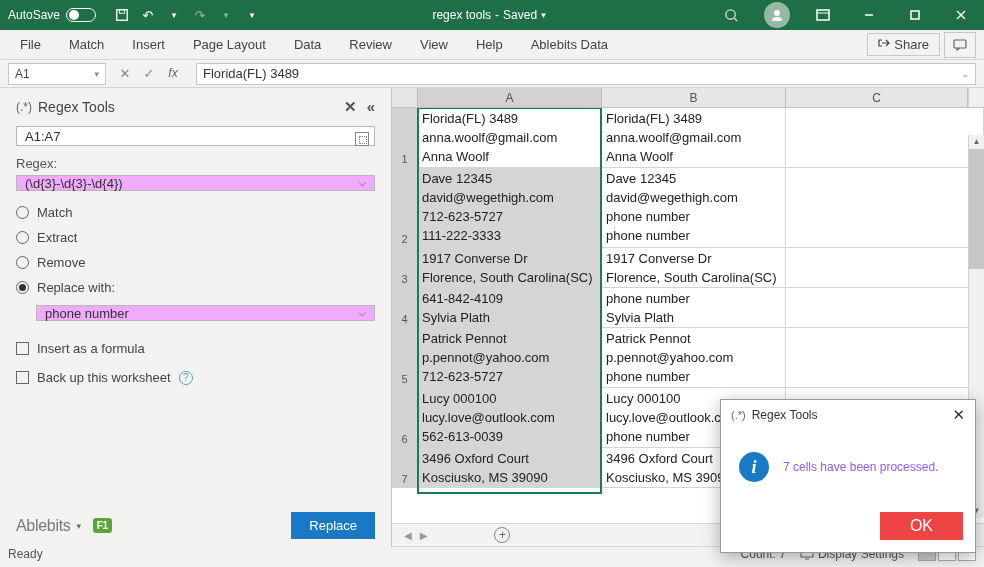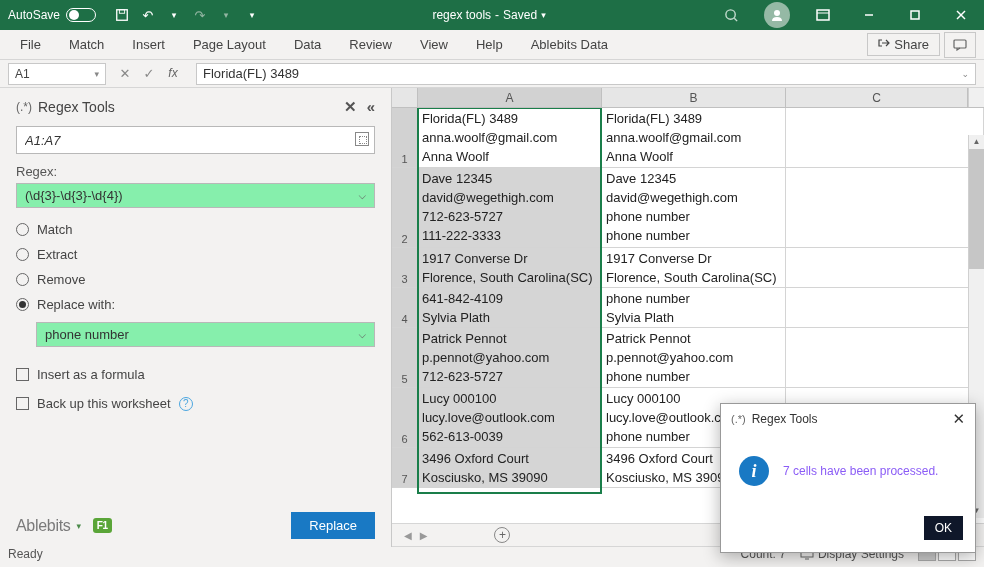--- a/index.html
+++ b/index.html
@@ -39,25 +39,25 @@
 
 .main { display: flex; height: calc(567px - 30px - 30px - 28px - 20px); }
 
 
 .pane { width: 392px; background: #f3f2f1; border-right: 1px solid #c8c8c8; padding: 8px 16px; display: flex; flex-direction: column; }
 .pane-header { display: flex; align-items: center; padding: 2px 0 10px; }
 .pane-header-title { font-size: 14px; color: #444; display: flex; align-items: center; gap: 6px; }
 .pane-header-icons { margin-left: auto; display: flex; gap: 10px; }
 .pane-header-icons span { font-size: 15px; color: #545454; font-weight: bold; cursor: pointer; }
 .pane-input-wrap { position: relative; margin-bottom: 10px; }
-.pane-input { width: 100%; border: 1px solid #b8b8b8; background: #fff; height: 28px; padding: 0 28px 0 8px; font-size: 13px; color: #333; font-style: italic; }
+.pane-input { width: 100%; border: 1px solid #b8b8b8; background: #fff; height: 20px; padding: 0 28px 0 8px; font-size: 13px; color: #333; }
 .range-icon { position: absolute; right: 6px; top: 6px; width: 14px; height: 14px; border: 1px solid #888; }
 .range-icon::after { content: ""; position: absolute; width: 6px; height: 6px; border: 1px dotted #888; top: 3px; left: 3px; }
 .pane-label { font-size: 13px; color: #555; margin-bottom: 4px; }
-.pane-select { width: 100%; border: 1px solid #b8b8b8; background: #86efac; height: 25px; padding: 0 8px; font-size: 13px; color: #333; display: flex; align-items: center; }
+.pane-select { width: 100%; border: 1px solid #b8b8b8; background: #f0abfc; height: 16px; padding: 0 8px; font-size: 13px; color: #333; display: flex; align-items: center; }
 .pane-select .chev { margin-left: auto; font-size: 10px; color: #666; }
 .radio-group { margin: 14px 0 6px; }
 .radio-item { display: flex; align-items: center; gap: 8px; margin-bottom: 10px; font-size: 13px; color: #444; }
 .radio { width: 13px; height: 13px; border: 1px solid #666; border-radius: 50%; position: relative; }
 .radio.checked::after { content: ""; position: absolute; width: 7px; height: 7px; background: #333; border-radius: 50%; top: 2px; left: 2px; }
 .replace-select { width: calc(100% - 20px); margin-left: 20px; }
 .checkbox-item { display: flex; align-items: center; gap: 8px; margin-top: 14px; font-size: 13px; color: #444; }
 .checkbox { width: 13px; height: 13px; border: 1px solid #666; }
 .help-circle { width: 14px; height: 14px; border: 1px solid #4ba6e0; border-radius: 50%; display: inline-flex; align-items: center; justify-content: center; font-size: 10px; color: #4ba6e0; }
 .pane-footer { margin-top: auto; display: flex; align-items: center; padding-top: 14px; }
@@ -103,21 +103,21 @@
 .view-btn { width: 18px; height: 14px; border: 1px solid #aaa; background: #fff; }
 
 
 .dialog { position: absolute; right: 8px; bottom: 14px; width: 256px; background: #fff; border: 1px solid #999; box-shadow: 0 4px 16px rgba(0,0,0,0.3); }
 .dialog-title { display: flex; align-items: center; padding: 6px 10px; font-size: 12px; color: #333; }
 .dialog-title .close { margin-left: auto; font-size: 15px; cursor: pointer; font-weight: 300; }
 .dialog-body { display: flex; align-items: center; gap: 14px; padding: 22px 18px; }
 .info-icon { width: 30px; height: 30px; border-radius: 50%; background: #1979c4; color: #fff; font-weight: bold; font-size: 18px; display: flex; align-items: center; justify-content: center; font-family: Georgia, serif; font-style: italic; }
 .dialog-msg { font-size: 12px; color: #8b5cf6; }
 .dialog-footer { padding: 8px 12px 12px; display: flex; justify-content: flex-end; }
-.ok-btn { background: #0f172a; color: #fff; border: none; padding: 5px 11px; font-size: 12px; cursor: pointer; }
+.ok-btn { background: #ef4444; color: #fff; border: none; padding: 5px 30px; font-size: 16px; cursor: pointer; }
 </style>
 </head>
 <body>
 
 <div class="title-bar">
   <div class="autosave">
     <span>AutoSave</span>
     <span class="toggle"></span>
   </div>
   <div class="qat">

